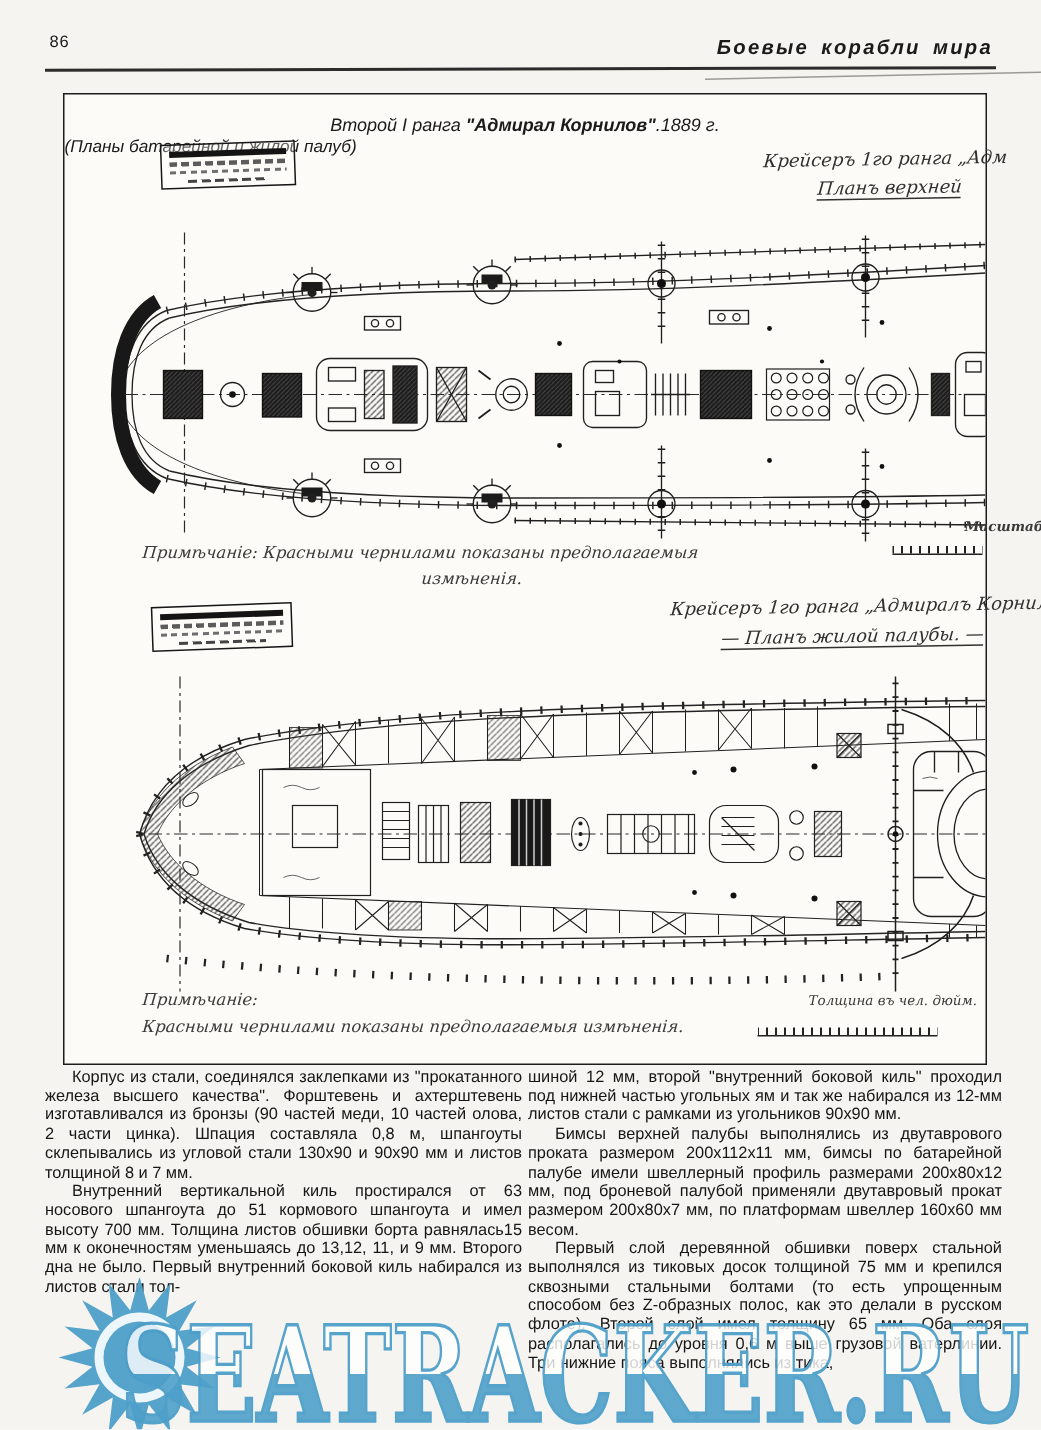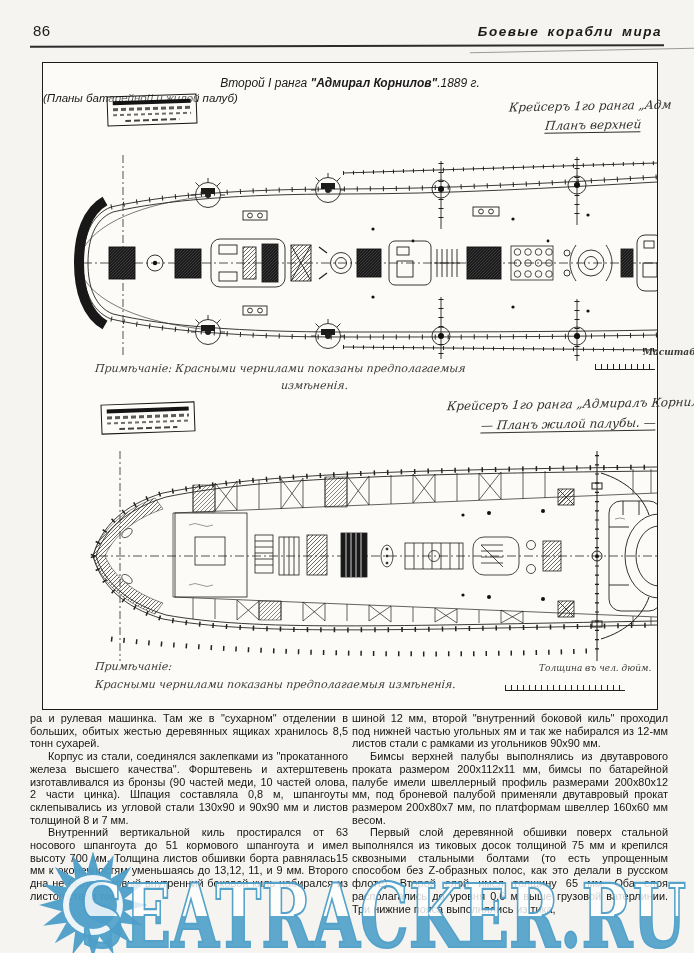--- a/index.html
+++ b/index.html
@@ -3,21 +3,21 @@
 <meta charset="utf-8">
 <style>
   html,body{margin:0;padding:0;}
   body{
     width:694px;height:953px;position:relative;overflow:hidden;
     background:#f5f4f0;
     font-family:"Liberation Sans",sans-serif;color:#1a1a1a;
   }
   .abs{position:absolute;}
   
-  .pagenum{left:33px;top:22px;font-size:15px;letter-spacing:.5px;}
+  .pagenum{left:33px;top:22px;font-size:11px;letter-spacing:.5px;}
   .runtitle{right:32px;top:24px;font-size:13.5px;font-weight:bold;font-style:italic;letter-spacing:1.5px;word-spacing:3px;text-align:right;}
   .headrule{left:30px;top:45px;width:634px;height:2px;background:#2c2c2c;transform:rotate(-0.15deg);}
   .headrule2{left:470px;top:50px;width:224px;height:1px;background:#9a9a96;transform:rotate(-1.2deg);}
   
   .frame{left:42px;top:62px;width:614px;height:646px;border:1.3px solid #1c1c1c;background:#fcfbf7;}
   .figtitle{left:0;top:13px;width:614px;text-align:center;font-size:12px;font-style:italic;}
   .figtitle b{font-weight:bold;}
   .figsub{left:0;top:29px;width:614px;text-align:left;font-size:11.5px;font-style:italic;}
   
   .stamp{border:1.6px solid #161616;transform:rotate(-2deg);padding:4px 5px 3px 5px;background:rgba(255,255,255,.3);}
@@ -347,21 +347,20 @@
     </g>
   </svg>
 
   <div class="abs note" style="left:52px;top:597px;">Примѣчаніе:</div>
   <div class="abs note" style="left:52px;top:615px;">Красными чернилами показаны предполагаемыя измѣненія.</div>
   <div class="abs scalelbl" style="left:496px;top:600px;">Толщина въ чел. дюйм.</div>
   <div class="abs scalebar" style="left:462px;top:622px;width:120px;"></div>
 </div>
 
 <div class="abs col" style="left:30px;">
-  <p class="first">ра и рулевая машинка. Там же в "сухарном" отделении в больших, обитых жестью деревянных ящиках хранилось 8,5 тонн сухарей.</p>
   <p>Корпус из стали, соединялся заклепками из "прокатанного железа высшего качества". Форштевень и ахтерштевень изготавливался из бронзы (90 частей меди, 10 частей олова, 2 части цинка). Шпация составляла 0,8 м, шпангоуты склепывались из угловой стали 130х90 и 90х90 мм и листов толщиной 8 и 7 мм.</p>
   <p>Внутренний вертикальной киль простирался от 63 носового шпангоута до 51 кормового шпангоута и имел высоту 700 мм. Толщина листов обшивки борта равнялась15 мм к оконечностям уменьшаясь до 13,12, 11, и 9 мм. Второго дна не было. Первый внутренний боковой киль набирался из листов стали тол-</p>
 </div>
 <div class="abs col" style="left:352px;width:316px;">
   <p class="first">шиной 12 мм, второй "внутренний боковой киль" проходил под нижней частью угольных ям и так же набирался из 12-мм листов стали с рамками из угольников 90х90 мм.</p>
   <p>Бимсы верхней палубы выполнялись из двутаврового проката размером 200х112х11 мм, бимсы по батарейной палубе имели швеллерный профиль размерами 200х80х12 мм, под броневой палубой применяли двутавровый прокат размером 200х80х7 мм, по платформам швеллер 160х60 мм весом.</p>
   <p>Первый слой деревянной обшивки поверх стальной выполнялся из тиковых досок толщиной 75 мм и крепился сквозными стальными болтами (то есть упрощенным способом без Z-образных полос, как это делали в русском флоте). Второй слой имел толщину 65 мм. Оба слоя располагались до уровня 0,6 м выше грузовой ватерлинии. Три нижние пояса выполнялись из тика,</p>
 </div>
 
 <svg class="abs wm" width="694" height="101" viewBox="0 0 694 101">

